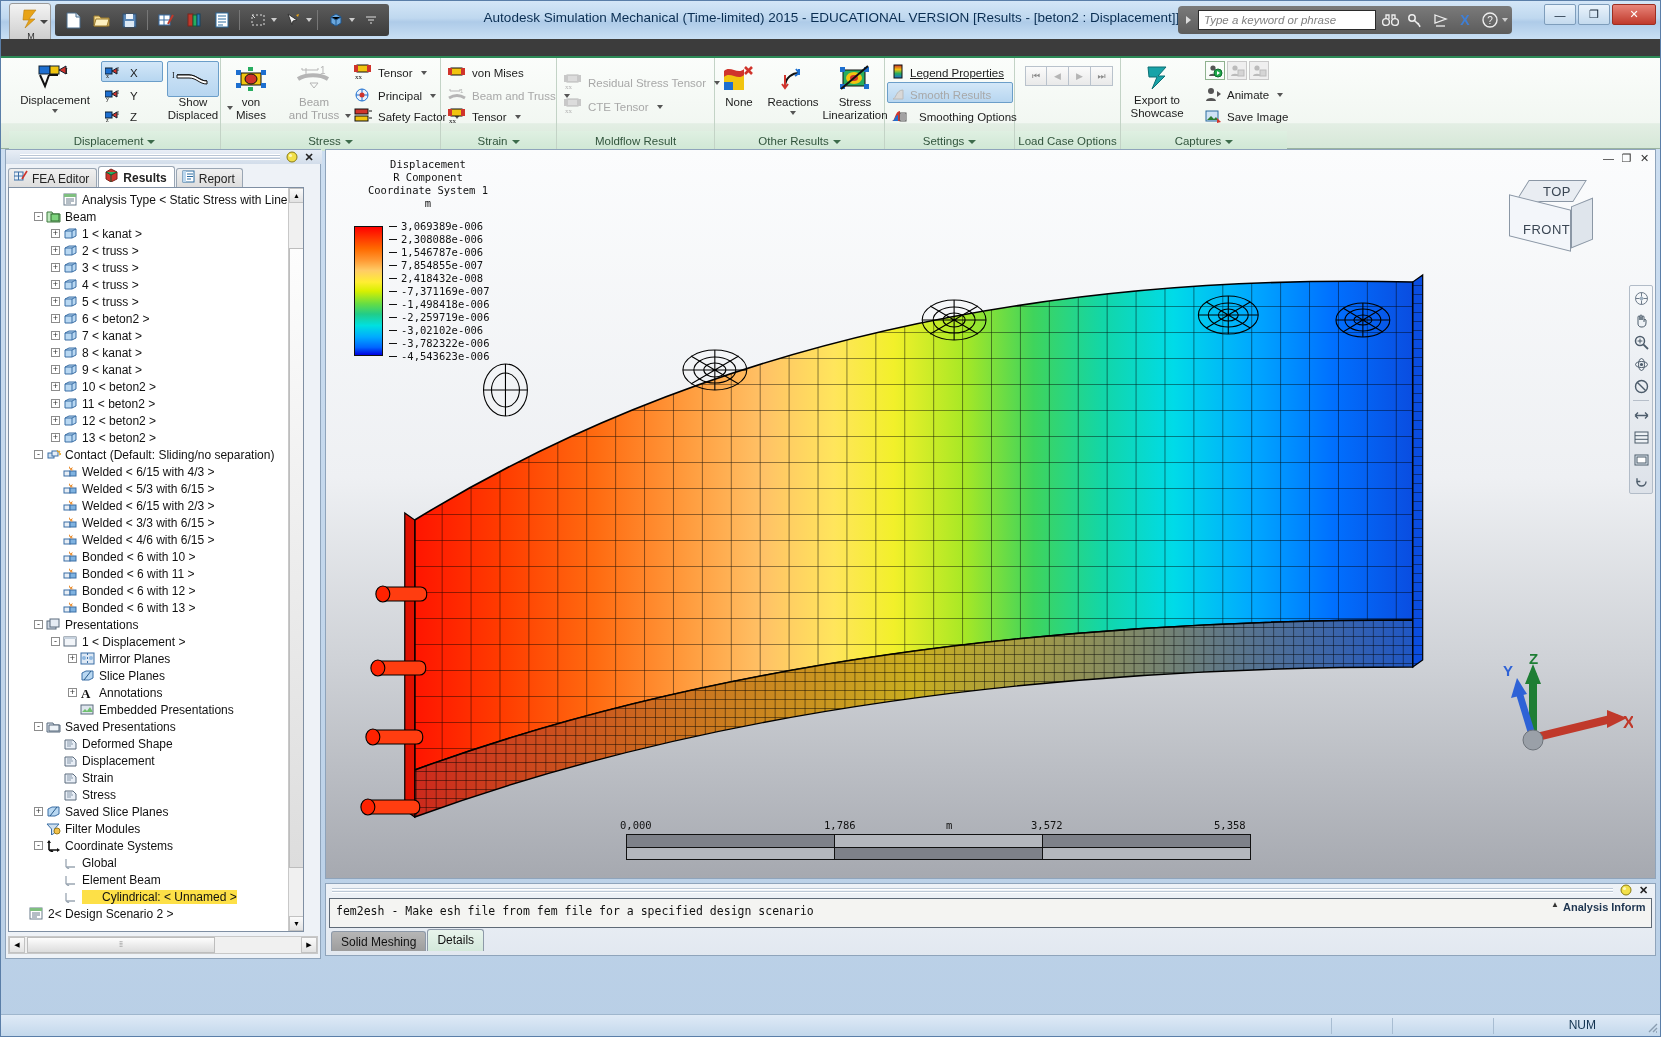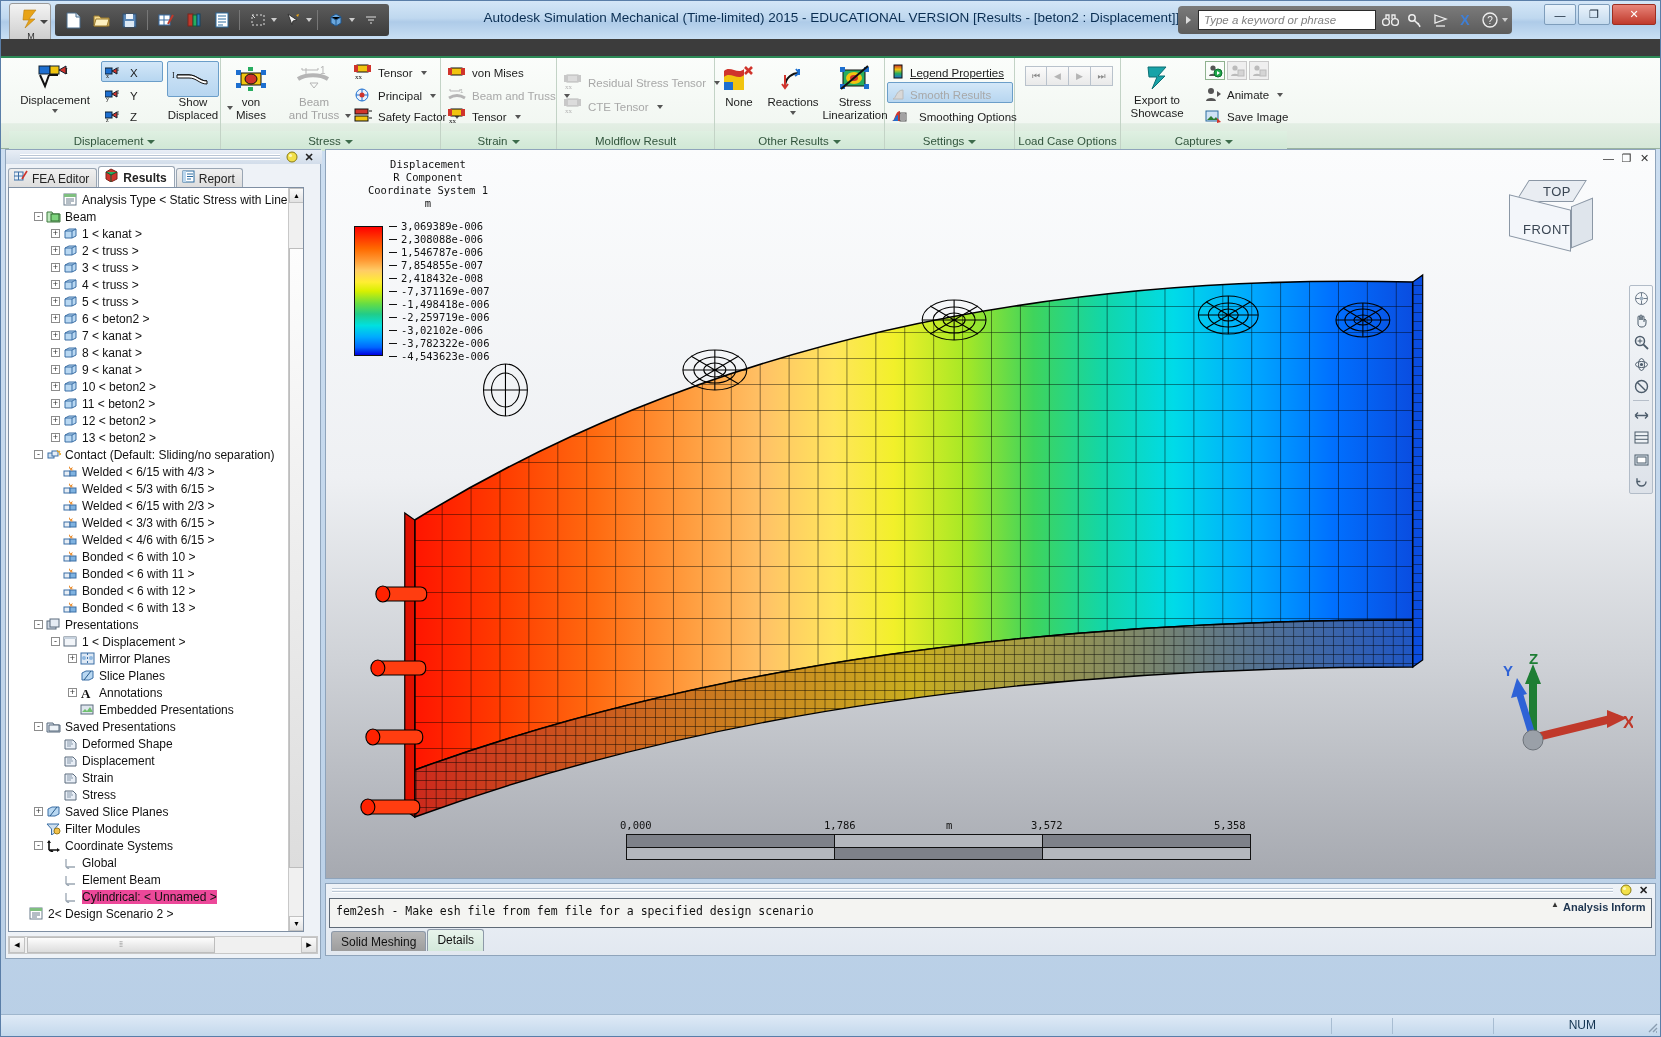--- a/index.html
+++ b/index.html
@@ -166,21 +166,21 @@
   .tree{
     position:absolute; left:2px; top:37px; width:296px; bottom:26px;
     background:#fff; border:1px solid #7f8fa3; overflow:hidden;
   }
   .tnode{ position:relative; height:17px; display:flex; align-items:center; white-space:nowrap;
     font-size:12px; color:#111; }
   .texp{ width:9px;height:9px;border:1px solid #8c8c8c;background:#fff; font-size:9px;
     line-height:7px; text-align:center; color:#333; margin-right:3px; flex:none;}
   .tspacer{ flex:none; }
   .ticon{ width:16px;height:14px; margin-right:3px; flex:none; position:relative;}
-  .tlabel.sel{ background:#ec4899; }
+  .tlabel.sel{ background:#fde047;padding-left:20px; }
   .vscroll{
     position:absolute; right:0; top:0; width:15px; bottom:0; background:#f0f0f0; border-left:1px solid #c8c8c8;
   }
   .vsb-up,.vsb-dn{ position:absolute; left:0;width:15px;height:15px; background:linear-gradient(#fbfbfb,#e2e2e2);border:1px solid #c2c2c2; font-size:7px; text-align:center; line-height:13px;}
   .vsb-up{top:0;} .vsb-dn{bottom:0;}
   .vsb-thumb{ position:absolute; left:0; width:15px; background:linear-gradient(#fdfdfd,#dddddd); border:1px solid #bdbdbd;}
   .hscroll{
     position:absolute; left:2px; right:2px; bottom:4px; height:18px;
     background:#f0f0f0; border:1px solid #c8c8c8;
   }

